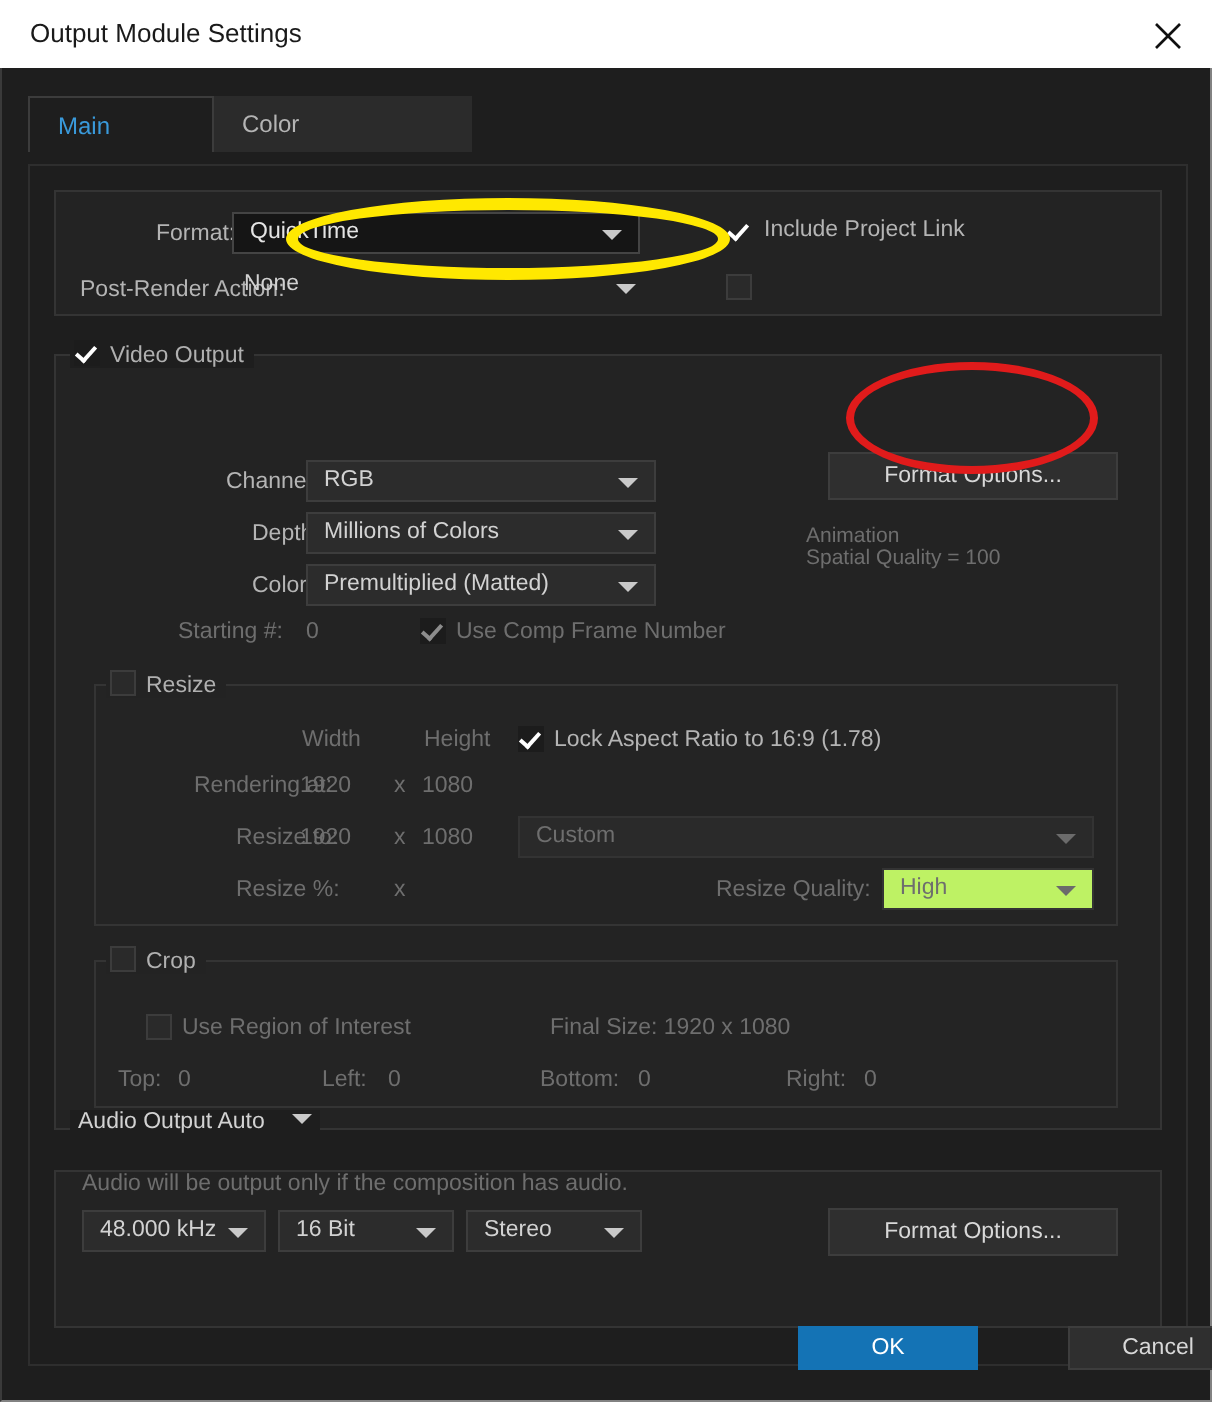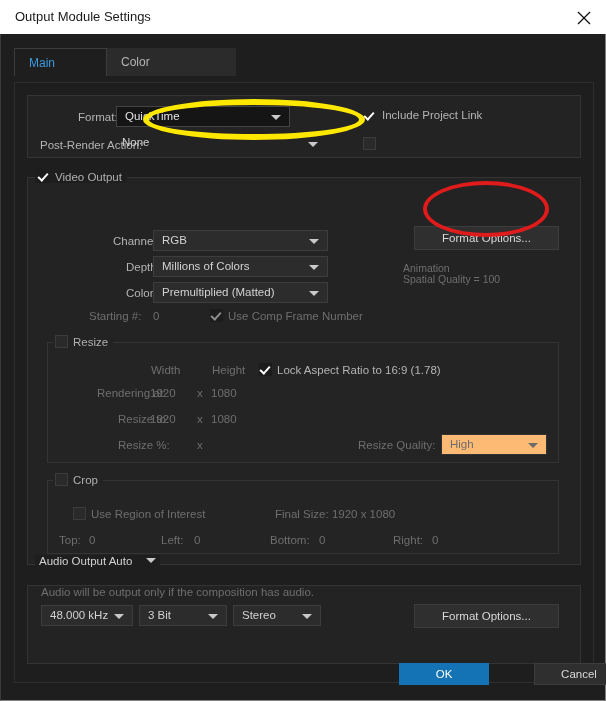--- a/index.html
+++ b/index.html
@@ -137,21 +137,21 @@
     <div class="tab inactive" style="left:93px;width:129px;">
       <span>Color Management</span>
     </div>
   </div>
 
   <div class="group-outer"></div>
 
   <div class="panel" style="left:26px;top:61px;width:554px;height:63px;"></div>
 
   <div class="lbl" style="left:77px;top:77px;">Format:</div>
-  <div class="dd dark" style="left:115px;top:72px;width:174px;">
+  <div class="dd dark" style="left:115px;top:72px;width:204px;">
     <span class="ddtext">QuickTime</span>
     <span class="arrow"></span>
   </div>
 
   <div class="lbl" style="left:39px;top:105px;">Post-Render Action:</div>
   <div class="dd flat" style="left:115px;top:100px;width:210px;border:none;background:transparent;">
     <span class="ddtext" style="left:6px;top:2px;">None</span>
     <span class="arrow"></span>
   </div>
 
@@ -206,25 +206,29 @@
 
   <div class="lbl dim" style="left:96px;top:353px;">Rendering at:</div>
   <div class="numfield" style="left:149px;top:353px;">1920</div>
   <div class="numfield" style="left:196px;top:353px;">x</div>
   <div class="numfield" style="left:210px;top:353px;">1080</div>
 
   <div class="lbl dim" style="left:117px;top:379px;">Resize to:</div>
   <div class="numfield" style="left:149px;top:379px;">1920</div>
   <div class="numfield" style="left:196px;top:379px;">x</div>
   <div class="numfield" style="left:210px;top:379px;">1080</div>
+  <div class="dd dis" style="left:258px;top:374px;width:288px;background:#2a2a2a;border-color:#333;">
+    <span class="ddtext">Custom</span>
+    <span class="arrow"></span>
+  </div>
 
   <div class="lbl dim" style="left:117px;top:405px;">Resize %:</div>
   <div class="numfield" style="left:196px;top:405px;">x</div>
   <div class="lbl dim" style="left:357px;top:405px;">Resize Quality:</div>
-  <div class="dd dis" style="left:440px;top:400px;width:106px;background:#fdba74;border-color:#333;">
+  <div class="dd dis" style="left:440px;top:400px;width:106px;background:#bef264;border-color:#333;">
     <span class="ddtext">High</span>
     <span class="arrow"></span>
   </div>
 
   <div class="panel" style="left:46px;top:446px;width:512px;height:74px;background:#242424;"></div>
   <div class="panel-legend" style="left:52px;top:439px;background:#232323;">
     <span class="cb dimbox" style="position:relative;display:inline-block;vertical-align:-2px;margin-right:5px;left:0;top:0;"></span><span>Crop</span>
   </div>
 
   <div class="cb dimbox" style="left:72px;top:473px;"></div>
@@ -248,21 +252,21 @@
     </span>
   </div>
 
   <div class="lbl dim" style="left:40px;top:552px;">Audio will be output only if the composition has audio.</div>
 
   <div class="dd" style="left:40px;top:571px;width:92px;">
     <span class="ddtext">48.000 kHz</span>
     <span class="arrow"></span>
   </div>
   <div class="dd" style="left:138px;top:571px;width:88px;">
-    <span class="ddtext">3 Bit</span>
+    <span class="ddtext">16 Bit</span>
     <span class="arrow"></span>
   </div>
   <div class="dd" style="left:232px;top:571px;width:88px;">
     <span class="ddtext">Stereo</span>
     <span class="arrow"></span>
   </div>
   <div class="btn" style="left:413px;top:570px;width:145px;height:24px;line-height:23px;">
     <span>Format Options...</span>
   </div>
 

